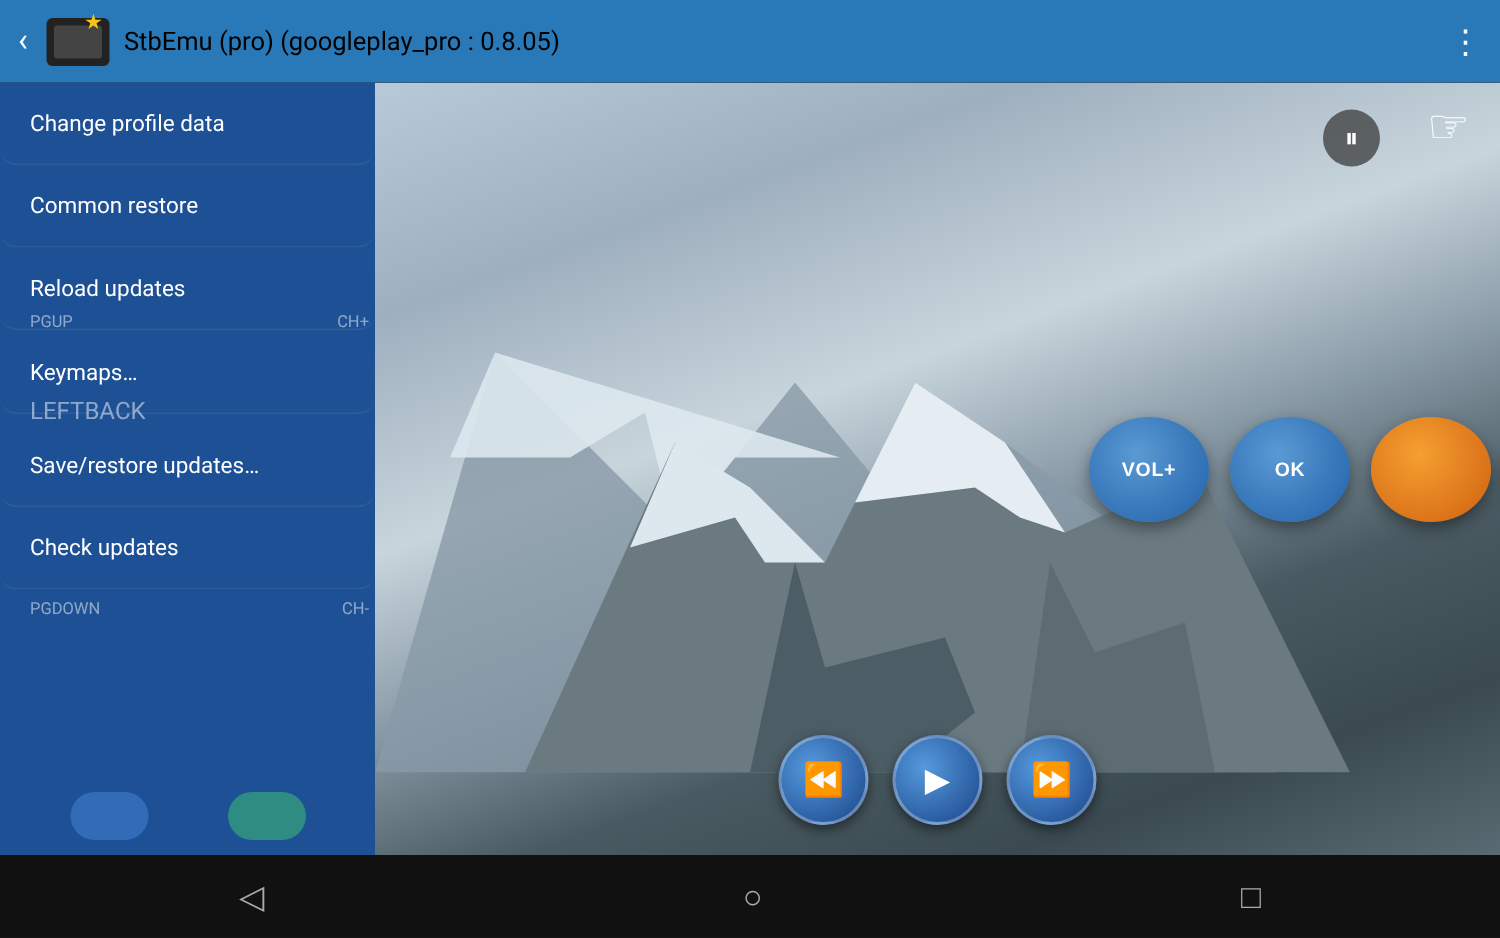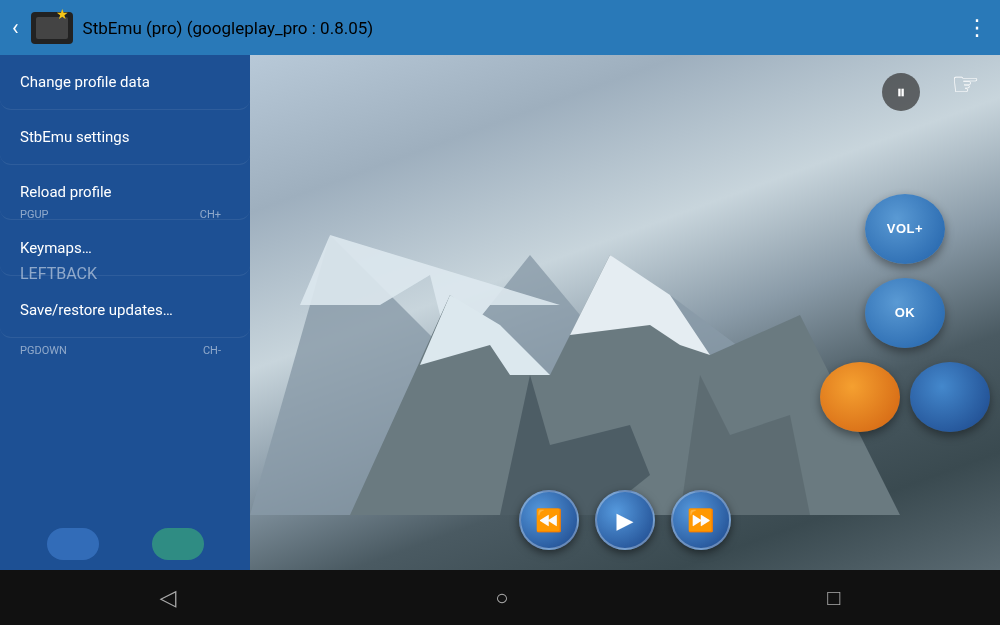--- a/index.html
+++ b/index.html
@@ -88,21 +88,21 @@
       color: #fff;
       font-size: 15px;
       padding: 18px 20px;
       cursor: pointer;
       border-bottom: 1px solid rgba(255,255,255,0.08);
       border-radius: 11px;
     }
     .sidebar-keymap-hints {
       display: flex;
       justify-content: space-between;
-      padding: 2px 29px 0 20px;
+      padding: 2px 4px 0 20px;
       font-size: 11px;
       color: rgba(255,255,255,0.5);
       margin-top: -14px;
     }
     .sidebar-keymap-hints2 {
       display: flex;
       justify-content: flex-start;
       padding: 2px 20px 0 20px;
       font-size: 16px;
       color: rgba(255,255,255,0.5);
@@ -197,21 +197,21 @@
     }
 
     
     .right-panel {
       position: absolute;
       right: 0;
       top: 0;
       width: 190px;
       height: 100%;
       display: flex;
-      flex-direction: column;
+      flex-direction: row;
       align-items: center;
       justify-content: center;
       gap: 14px;
       padding: 10px;
       z-index: 10;
     }
     .ctrl-row {
       display: flex;
       gap: 10px;
       justify-content: center;
@@ -265,32 +265,33 @@
     <div class="monitor-screen"></div>
   </div>
   <span class="top-bar-title">StbEmu (pro) (googleplay_pro : 0.8.05)</span>
   <span class="top-bar-menu">⋮</span>
 </div>
 
 <div class="main">
 
   <div class="sidebar">
     <div class="sidebar-item">Change profile data</div>
-    <div class="sidebar-item">StbEmu settings</div>
-    <div class="sidebar-item">Reload profile</div>
+    <div class="sidebar-item">Common restore</div>
+    <div class="sidebar-item">Reload updates</div>
     <div class="sidebar-keymap-hints">
       <span>PGUP</span>
       <span>CH+</span>
     </div>
     <div class="sidebar-item">Keymaps…</div>
     <div class="sidebar-keymap-hints2">
       <span>LEFT</span>
       <span>BACK</span>
     </div>
     <div class="sidebar-item">Save/restore updates…</div>
+    <div class="sidebar-item">Check updates</div>
     <div class="sidebar-keymap-hints" style="margin-top:4px;gap:31px;">
       <span>PGDOWN</span>
       <span>CH-</span>
     </div>
     <div class="sidebar-bottom-buttons">
       <div class="sidebar-btn-round"></div>
       <div class="sidebar-btn-round green"></div>
     </div>
   </div>
 

